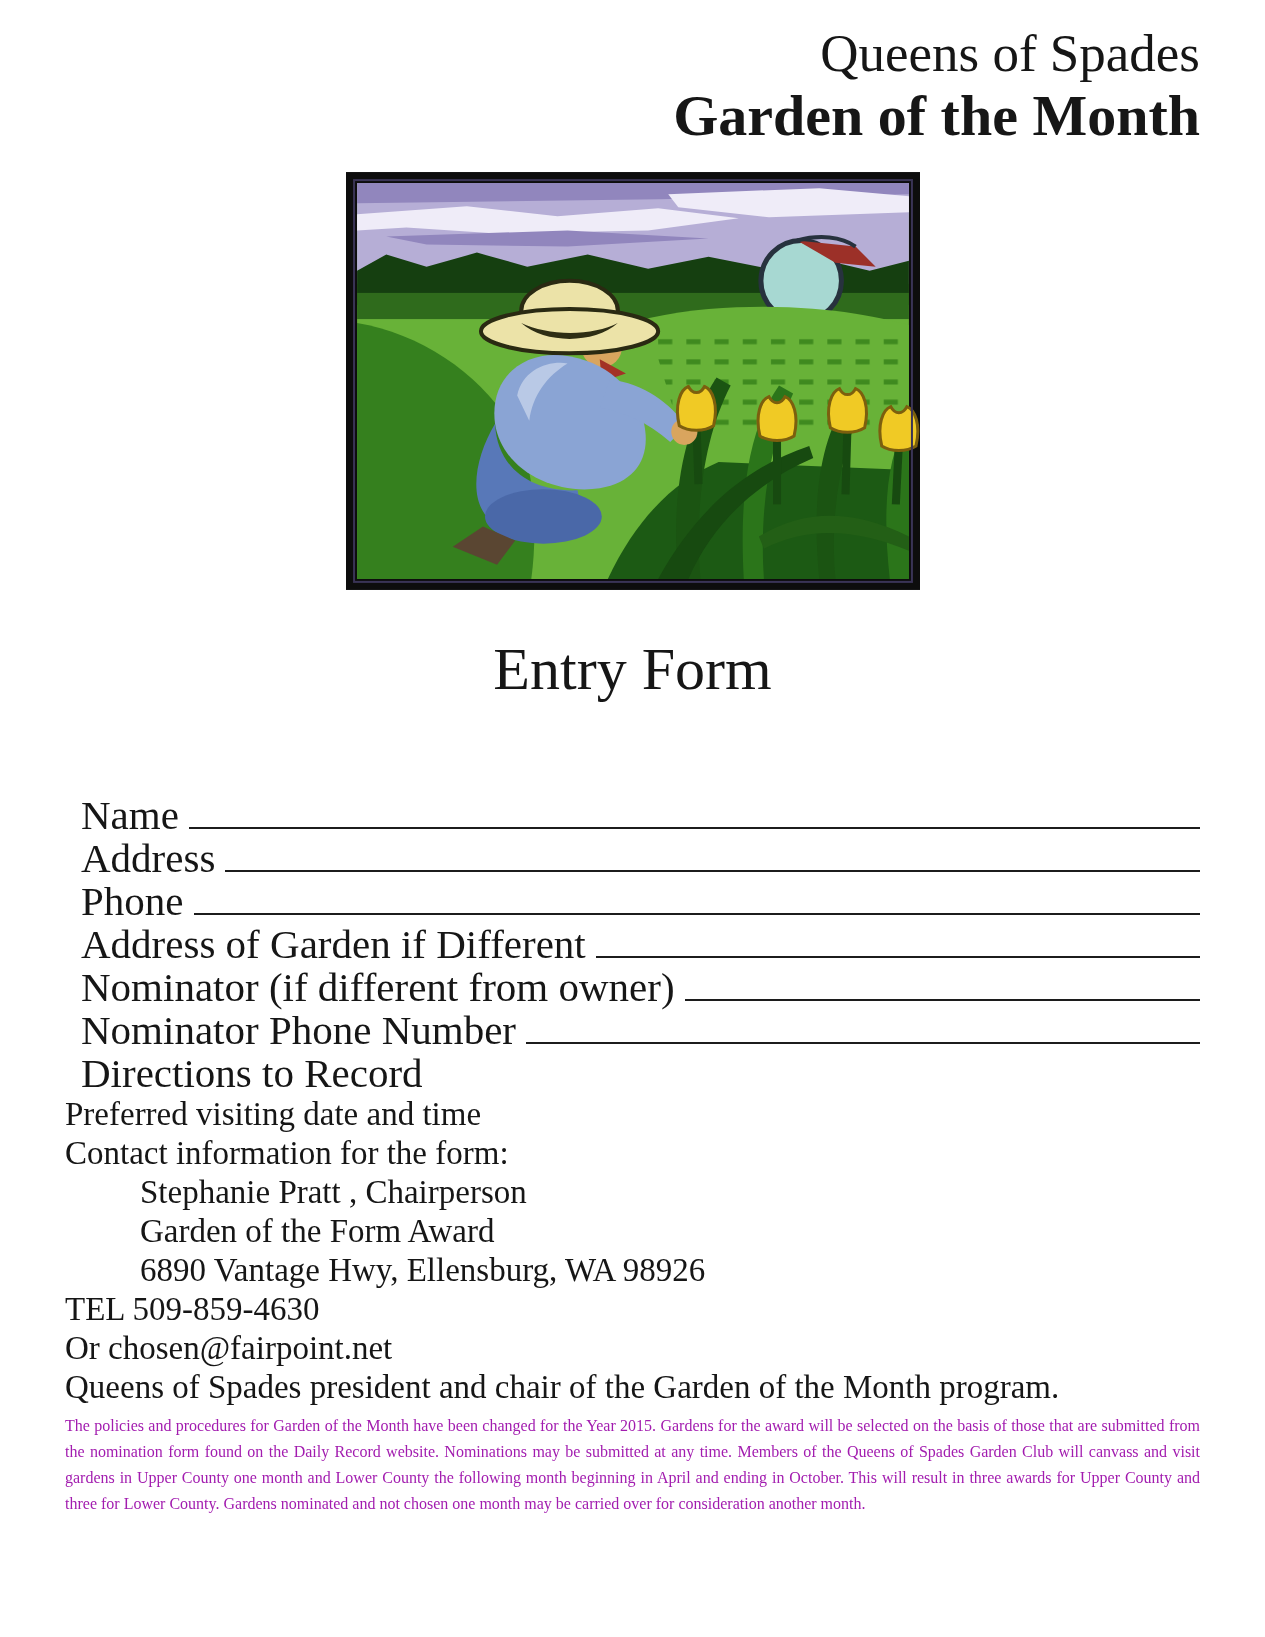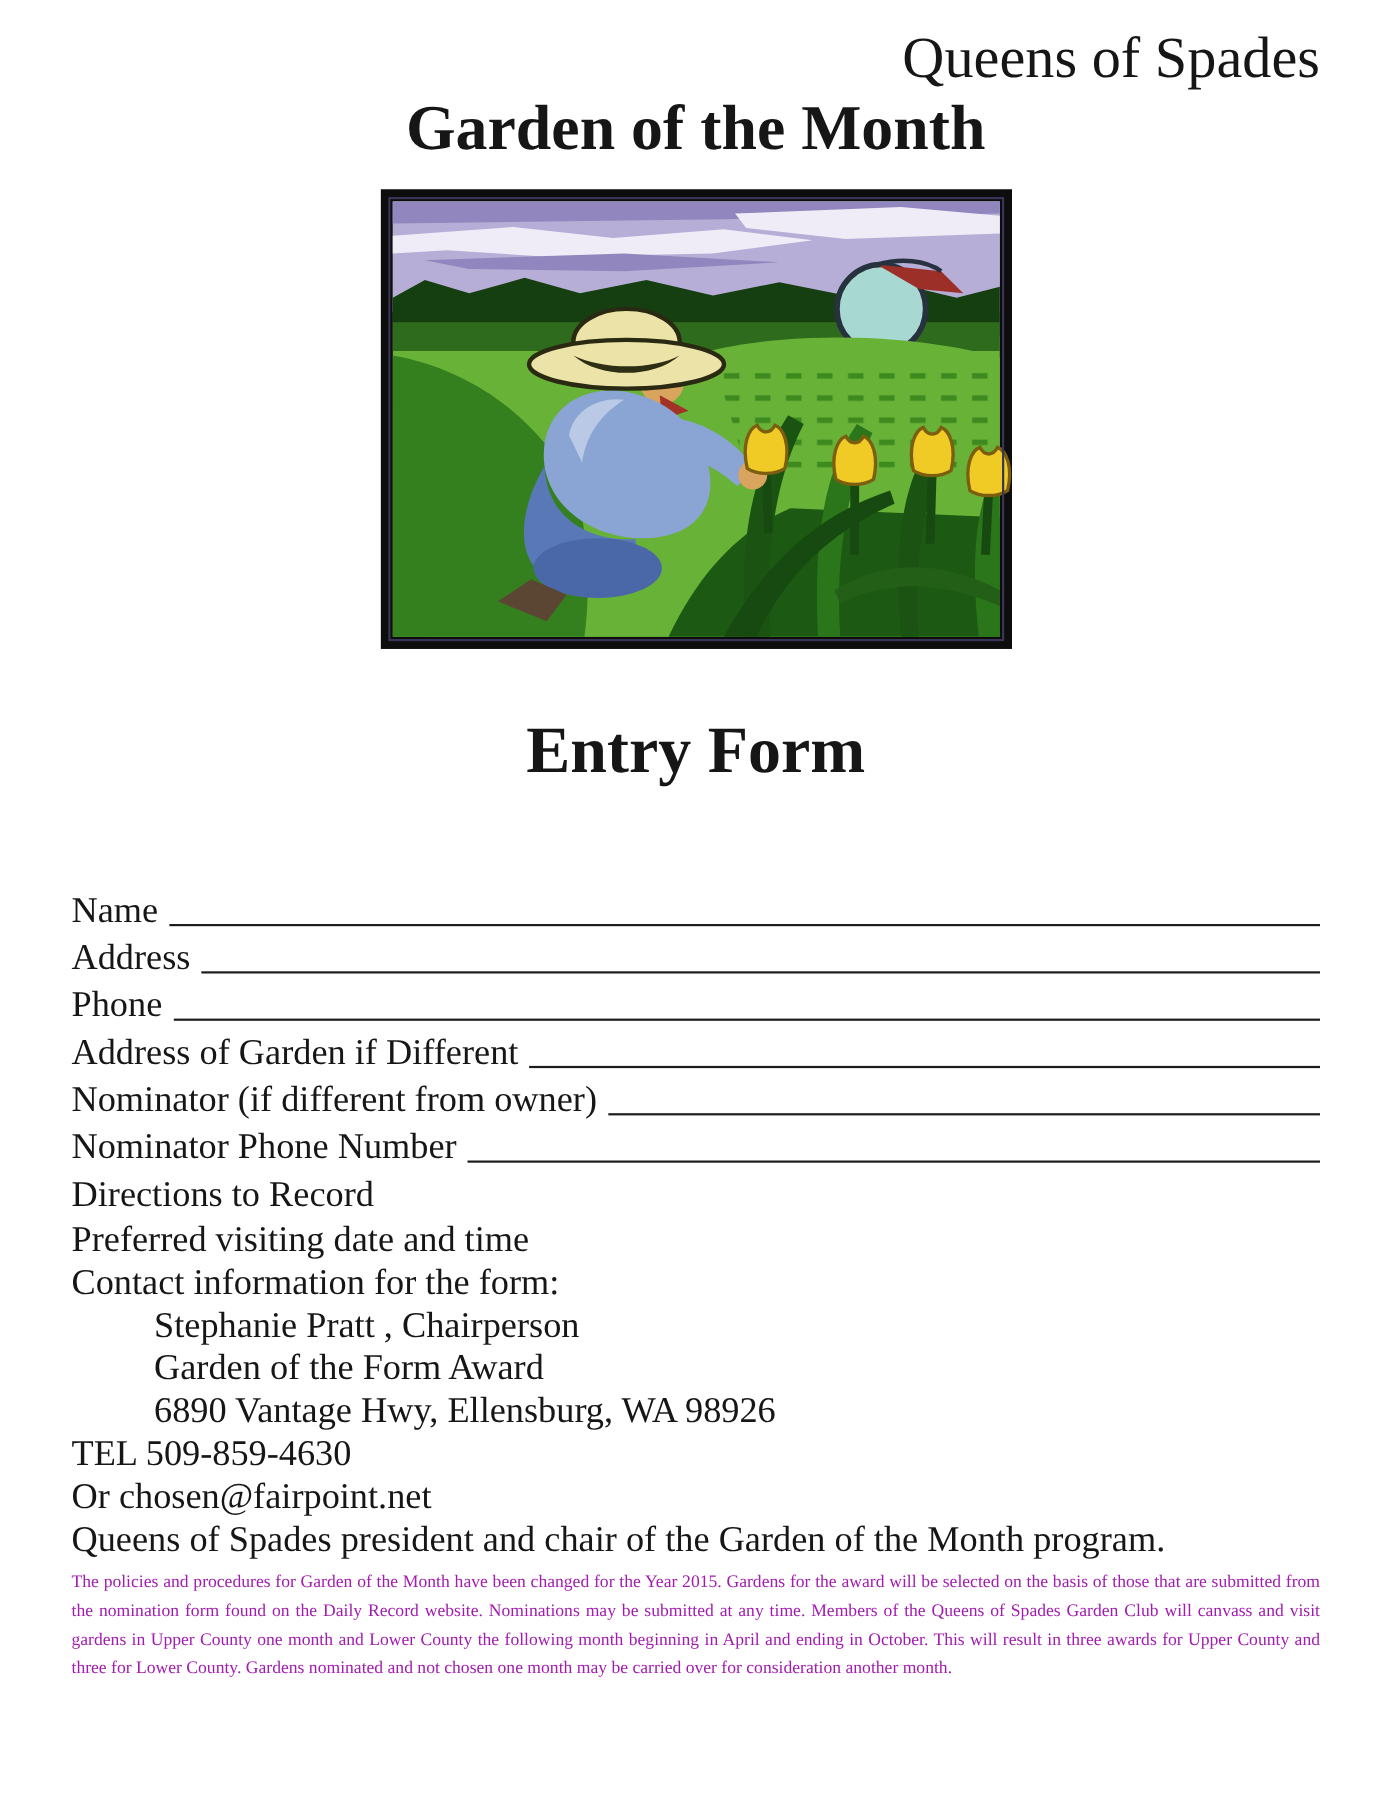--- a/index.html
+++ b/index.html
@@ -12,38 +12,38 @@
   }
   .page{padding:26px 65px 30px 65px;}
 
   .title{
     text-align:right;
     font-size:53px;
     line-height:1.05;
     font-weight:400;
   }
   .subtitle{
-    text-align:center;
+    text-align:right;
     font-size:58px;
     line-height:1.05;
     font-weight:700;
     margin-top:4px;
   }
 
   .art-wrap{margin-top:24px;text-align:center;}
   svg.art{width:574px;height:420px;display:inline-block;}
 
   .entry-heading{
     text-align:center;
     font-size:60px;
-    font-weight:700;
-    margin-top:52px;
+    font-weight:400;
+    margin-top:40px;
   }
 
-  .form-block{margin-top:90px;font-size:33px;}
+  .form-block{margin-top:90px;font-size:41px;margin-left:16px;}
   .field-row{display:flex;align-items:flex-end;height:43px;}
   .field-row .label{line-height:43px;white-space:nowrap;}
   .field-row .fill-line{
     flex:1;
     border-bottom:2px solid #1c1c1c;
     margin-left:10px;
     margin-bottom:8px;
   }
 
   .contact-block{font-size:33px;}

